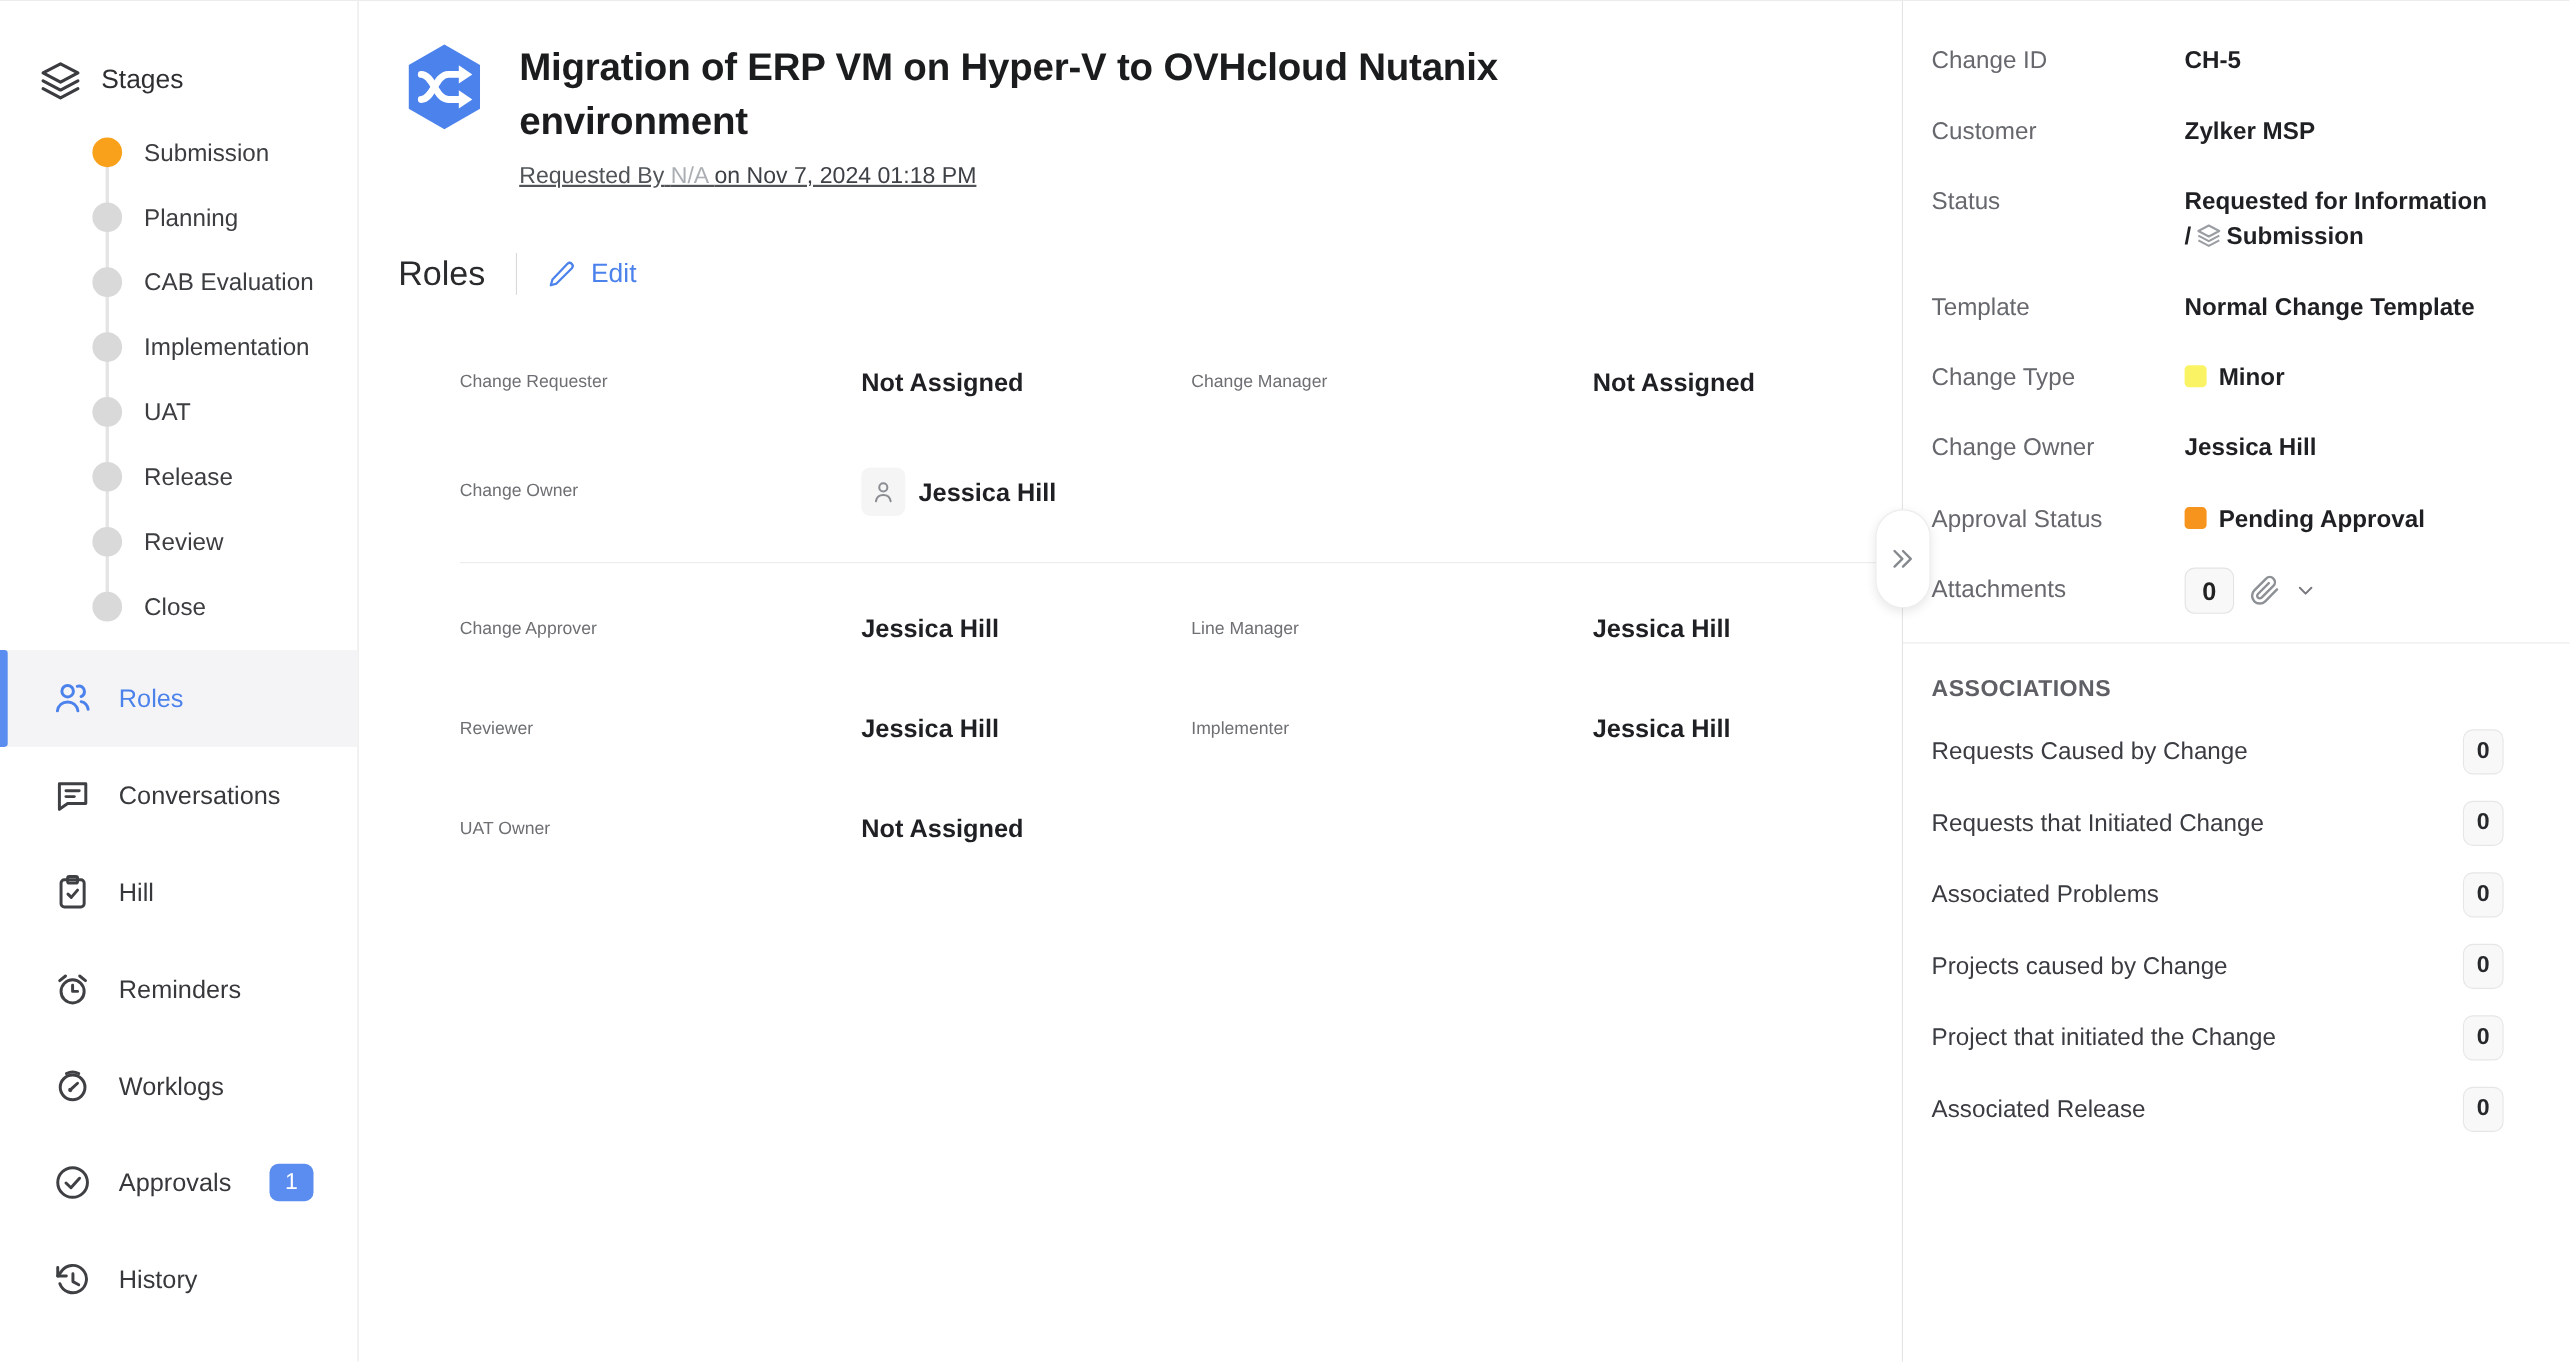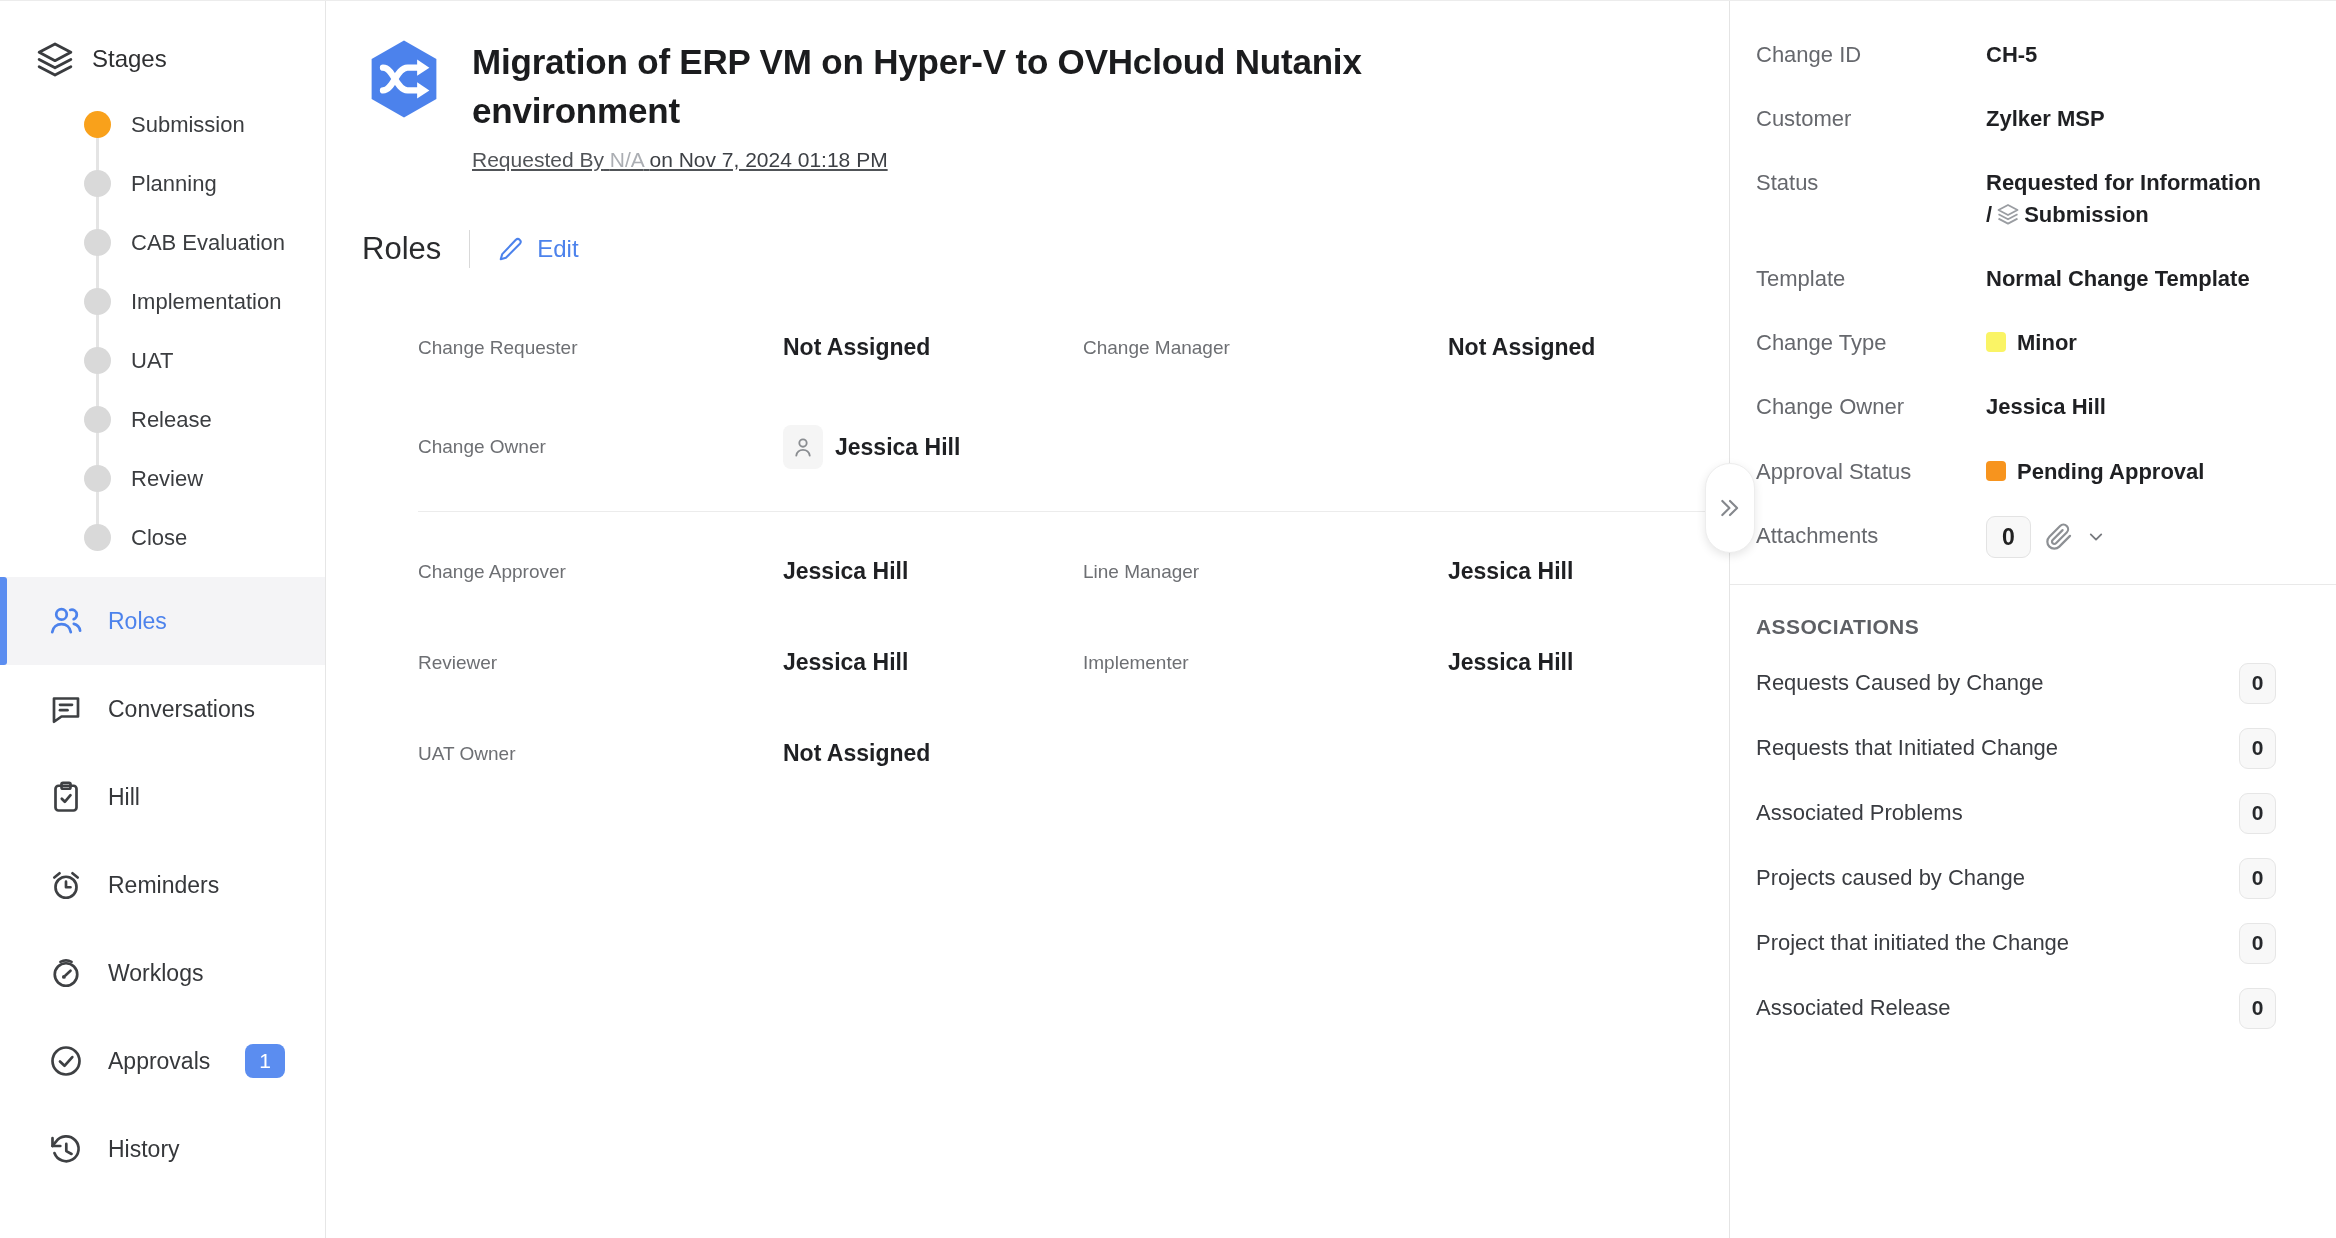--- a/index.html
+++ b/index.html
@@ -15,21 +15,21 @@
     width: 2336px;
     height: 1238px;
     border-top: 1px solid #ececec;
   }
 
   
   .sidebar {
     width: 326px;
     flex-shrink: 0;
     border-right: 1px solid #e6e6e6;
-    padding-top: 38px;
+    padding-top: 52px;
     background: #fff;
   }
   .stages-header {
     display: flex; align-items: center; gap: 17px;
     padding-left: 35px;
     font-size: 24px; color: #2e2f31; font-weight: 500;
   }
   .stages-header svg { width: 40px; height: 40px; color: #3a3c3f; }
   .stage-list { position: relative; margin-top: 16px; }
   .stage-rail {
@@ -92,21 +92,21 @@
   }
   .edit-link svg { width: 26px; height: 26px; }
 
   .roles-grid {
     display: grid;
     grid-template-columns: 365px 300px 365px 360px;
     row-gap: 64px;
     margin: 66px 0 0 56px;
     align-items: center;
   }
-  .r-label { font-size: 19px; color: #6d6f73; }
+  .r-label { font-size: 16px; color: #6d6f73; }
   .r-value { font-size: 23px; font-weight: 700; color: #1f2023; display: flex; align-items: center; gap: 12px; }
   .avatar-chip {
     width: 40px; height: 44px; border-radius: 8px;
     background: #f5f5f5; display: flex; align-items: center; justify-content: center;
   }
   .avatar-chip svg { width: 26px; height: 26px; color: #8a8d91; }
   .roles-divider { height: 1px; background: #ececec; margin: 42px 0 46px 56px; max-width: 1334px; }
 
   
   .right-panel {

